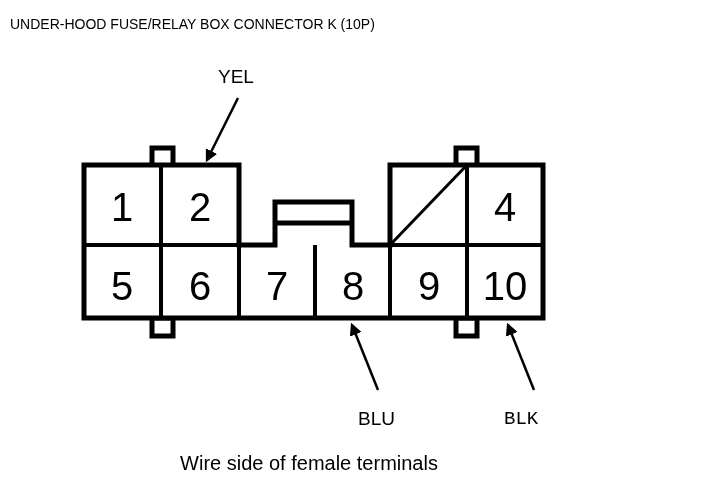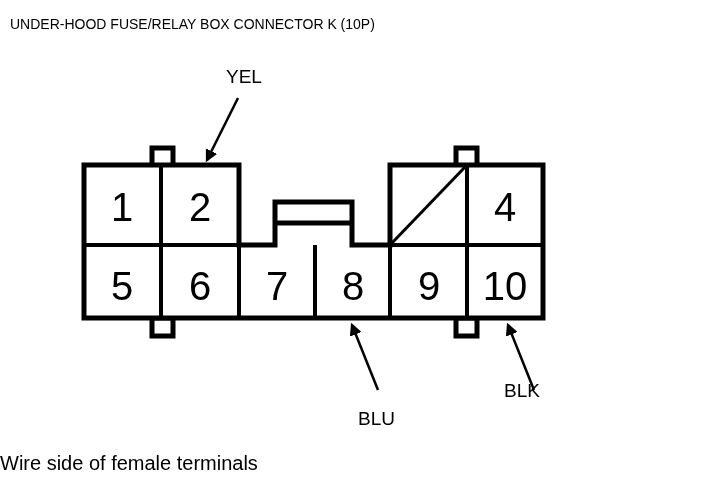--- a/index.html
+++ b/index.html
@@ -29,32 +29,33 @@
     font-size: 14px;
     letter-spacing: 0px;
     white-space: nowrap;
     color: #000000;
   }
   .caption-text {
     position: absolute;
     left: 0;
     top: 452px;
     width: 618px;
+    text-align: center;
     font-size: 20px;
     color: #000000;
   }
   .wire-label {
     position: absolute;
     font-size: 19px;
     color: #000000;
     white-space: nowrap;
   }
-  #label-yel { left: 218px; top: 66px; margin-left: 8px; }
+  #label-yel { left: 218px; top: 66px; }
   #label-blu { left: 358px; top: 408px; }
-  #label-blk { left: 504px; top: 380px; }
+  #label-blk { left: 504px; top: 408px; font-family: Liberation Mono, monospace; }
 
   svg.connector-svg {
     position: absolute;
     left: 0;
     top: 0;
     width: 704px;
     height: 484px;
   }
   .cell-number {
     font-family: "Liberation Sans", sans-serif;

